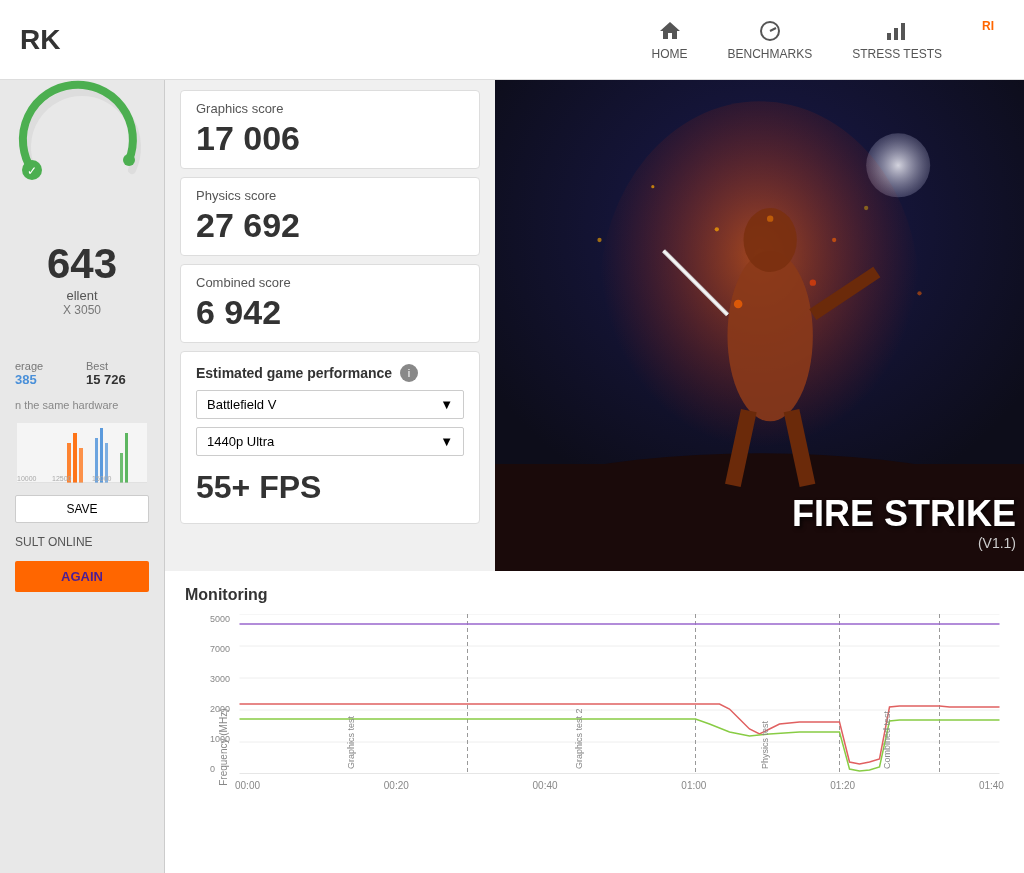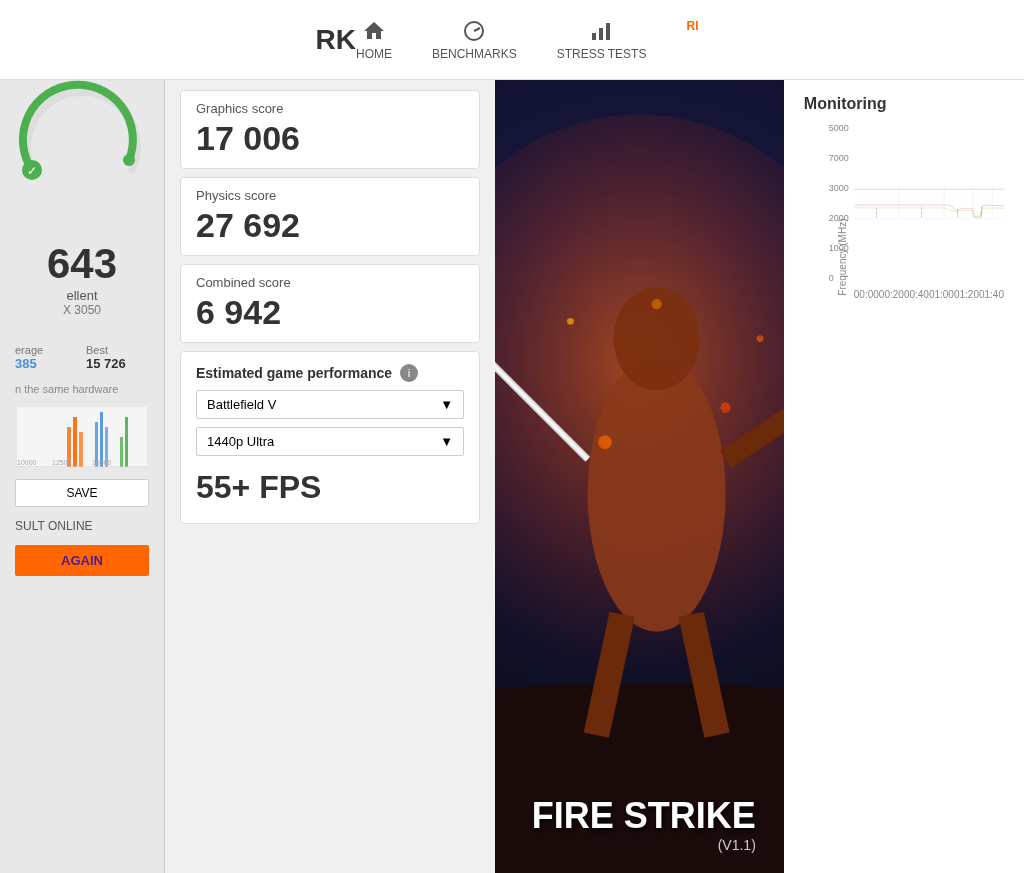--- a/index.html
+++ b/index.html
@@ -4,21 +4,21 @@
   <style>
     * { margin: 0; padding: 0; box-sizing: border-box; }
     body { font-family: Arial, sans-serif; background: #f0f0f0; width: 1024px; height: 873px; overflow: hidden; }
 
     
     .top-nav {
       background: #fff;
       height: 80px;
       display: flex;
       align-items: center;
-      justify-content: center;
+      justify-content: space-between;
       padding: 0 20px;
       border-bottom: 1px solid #ddd;
       position: relative;
     }
     .logo {
       font-size: 28px;
       font-weight: bold;
       color: #333;
     }
     .nav-items {
@@ -87,21 +87,21 @@
       text-align: center;
     }
     .hw-label {
       font-size: 12px;
       color: #777;
       text-align: center;
     }
     .avg-best-row {
       display: flex;
       gap: 8px;
-      margin-top: 5px;
+      margin-top: 21px;
     }
     .avg-col, .best-col {
       flex: 1;
     }
     .avg-col .label, .best-col .label {
       font-size: 11px;
       color: #777;
     }
     .avg-col .val {
       font-size: 13px;
@@ -144,21 +144,21 @@
     .result-online {
       font-size: 12px;
       color: #555;
       cursor: pointer;
     }
 
     
     .right-content {
       flex: 1;
       display: flex;
-      flex-direction: row;
+      flex-direction: column;
       overflow: hidden;
     }
 
     
     .top-row {
       display: flex;
       gap: 0;
     }
 
     .score-cards {
@@ -242,21 +242,21 @@
     .fire-strike-img {
       flex: 1;
       background: #1a1a2e;
       position: relative;
       overflow: hidden;
       min-height: 460px;
     }
     .fire-strike-overlay {
       position: absolute;
       bottom: 20px;
-      right: 28px;
+      right: 8px;
       text-align: right;
     }
     .fire-strike-title {
       color: #fff;
       font-size: 36px;
       font-weight: bold;
       text-shadow: 2px 2px 4px rgba(0,0,0,0.8);
     }
     .fire-strike-version {
       color: #ccc;

